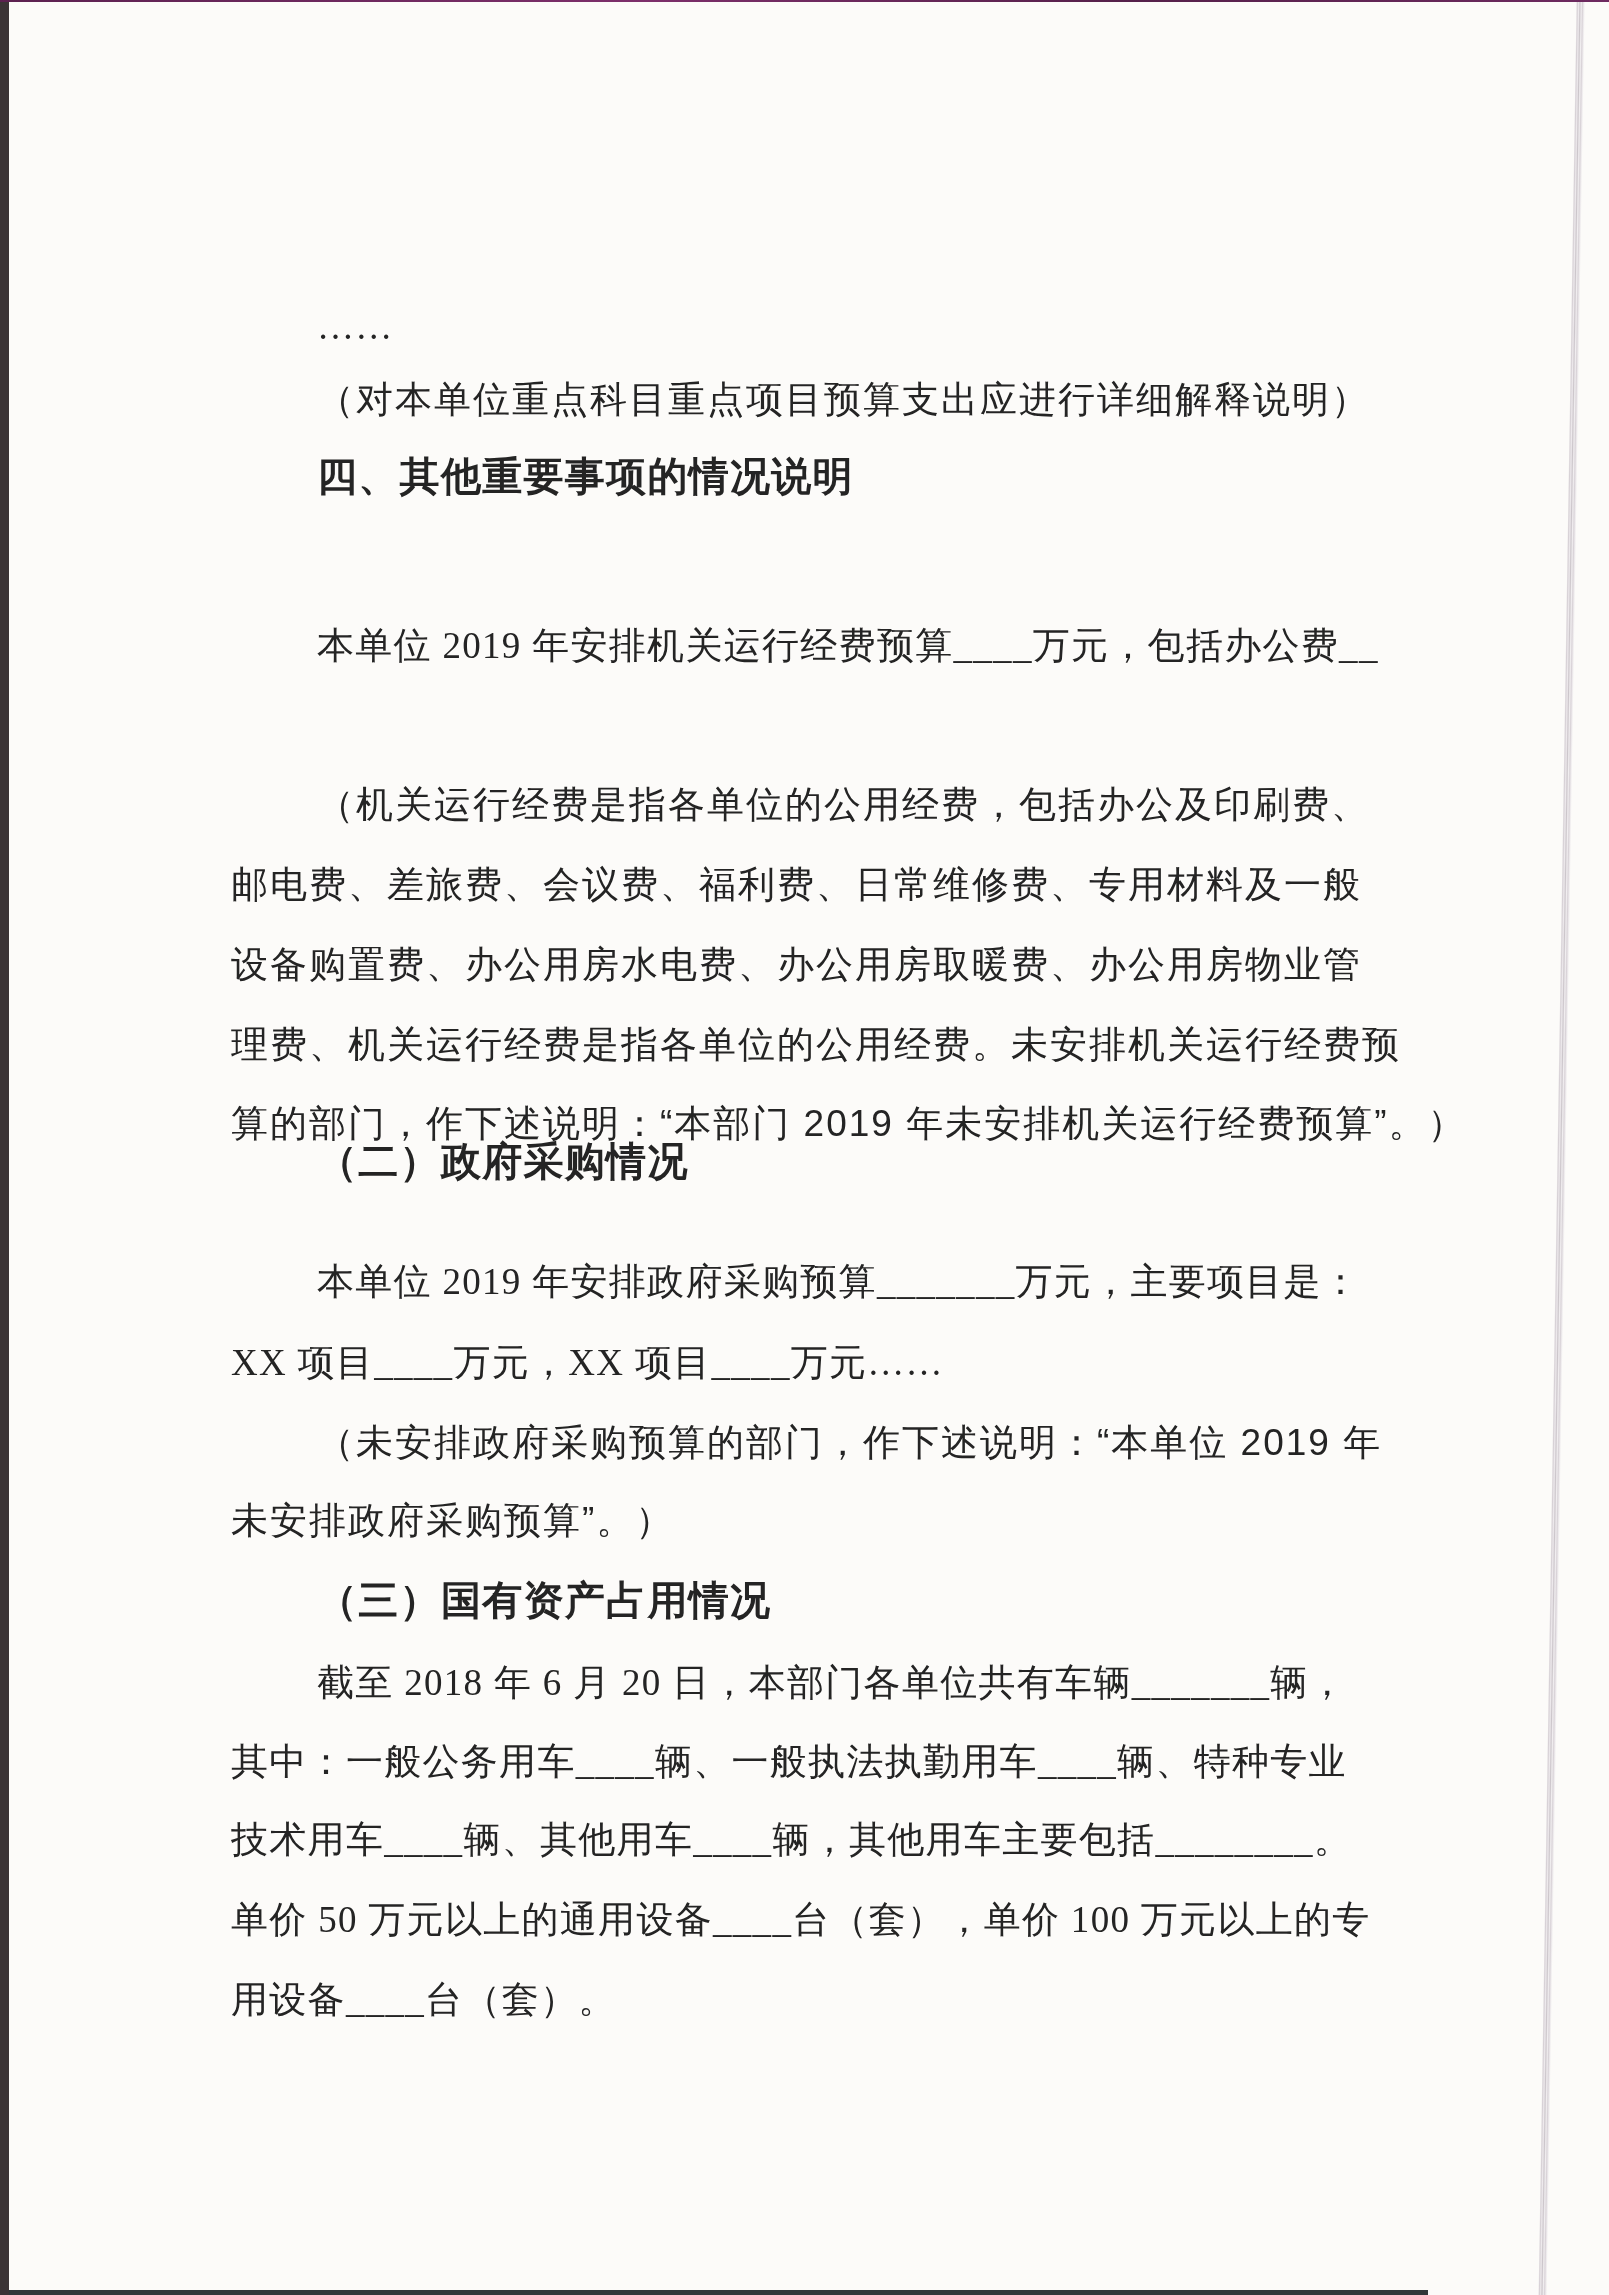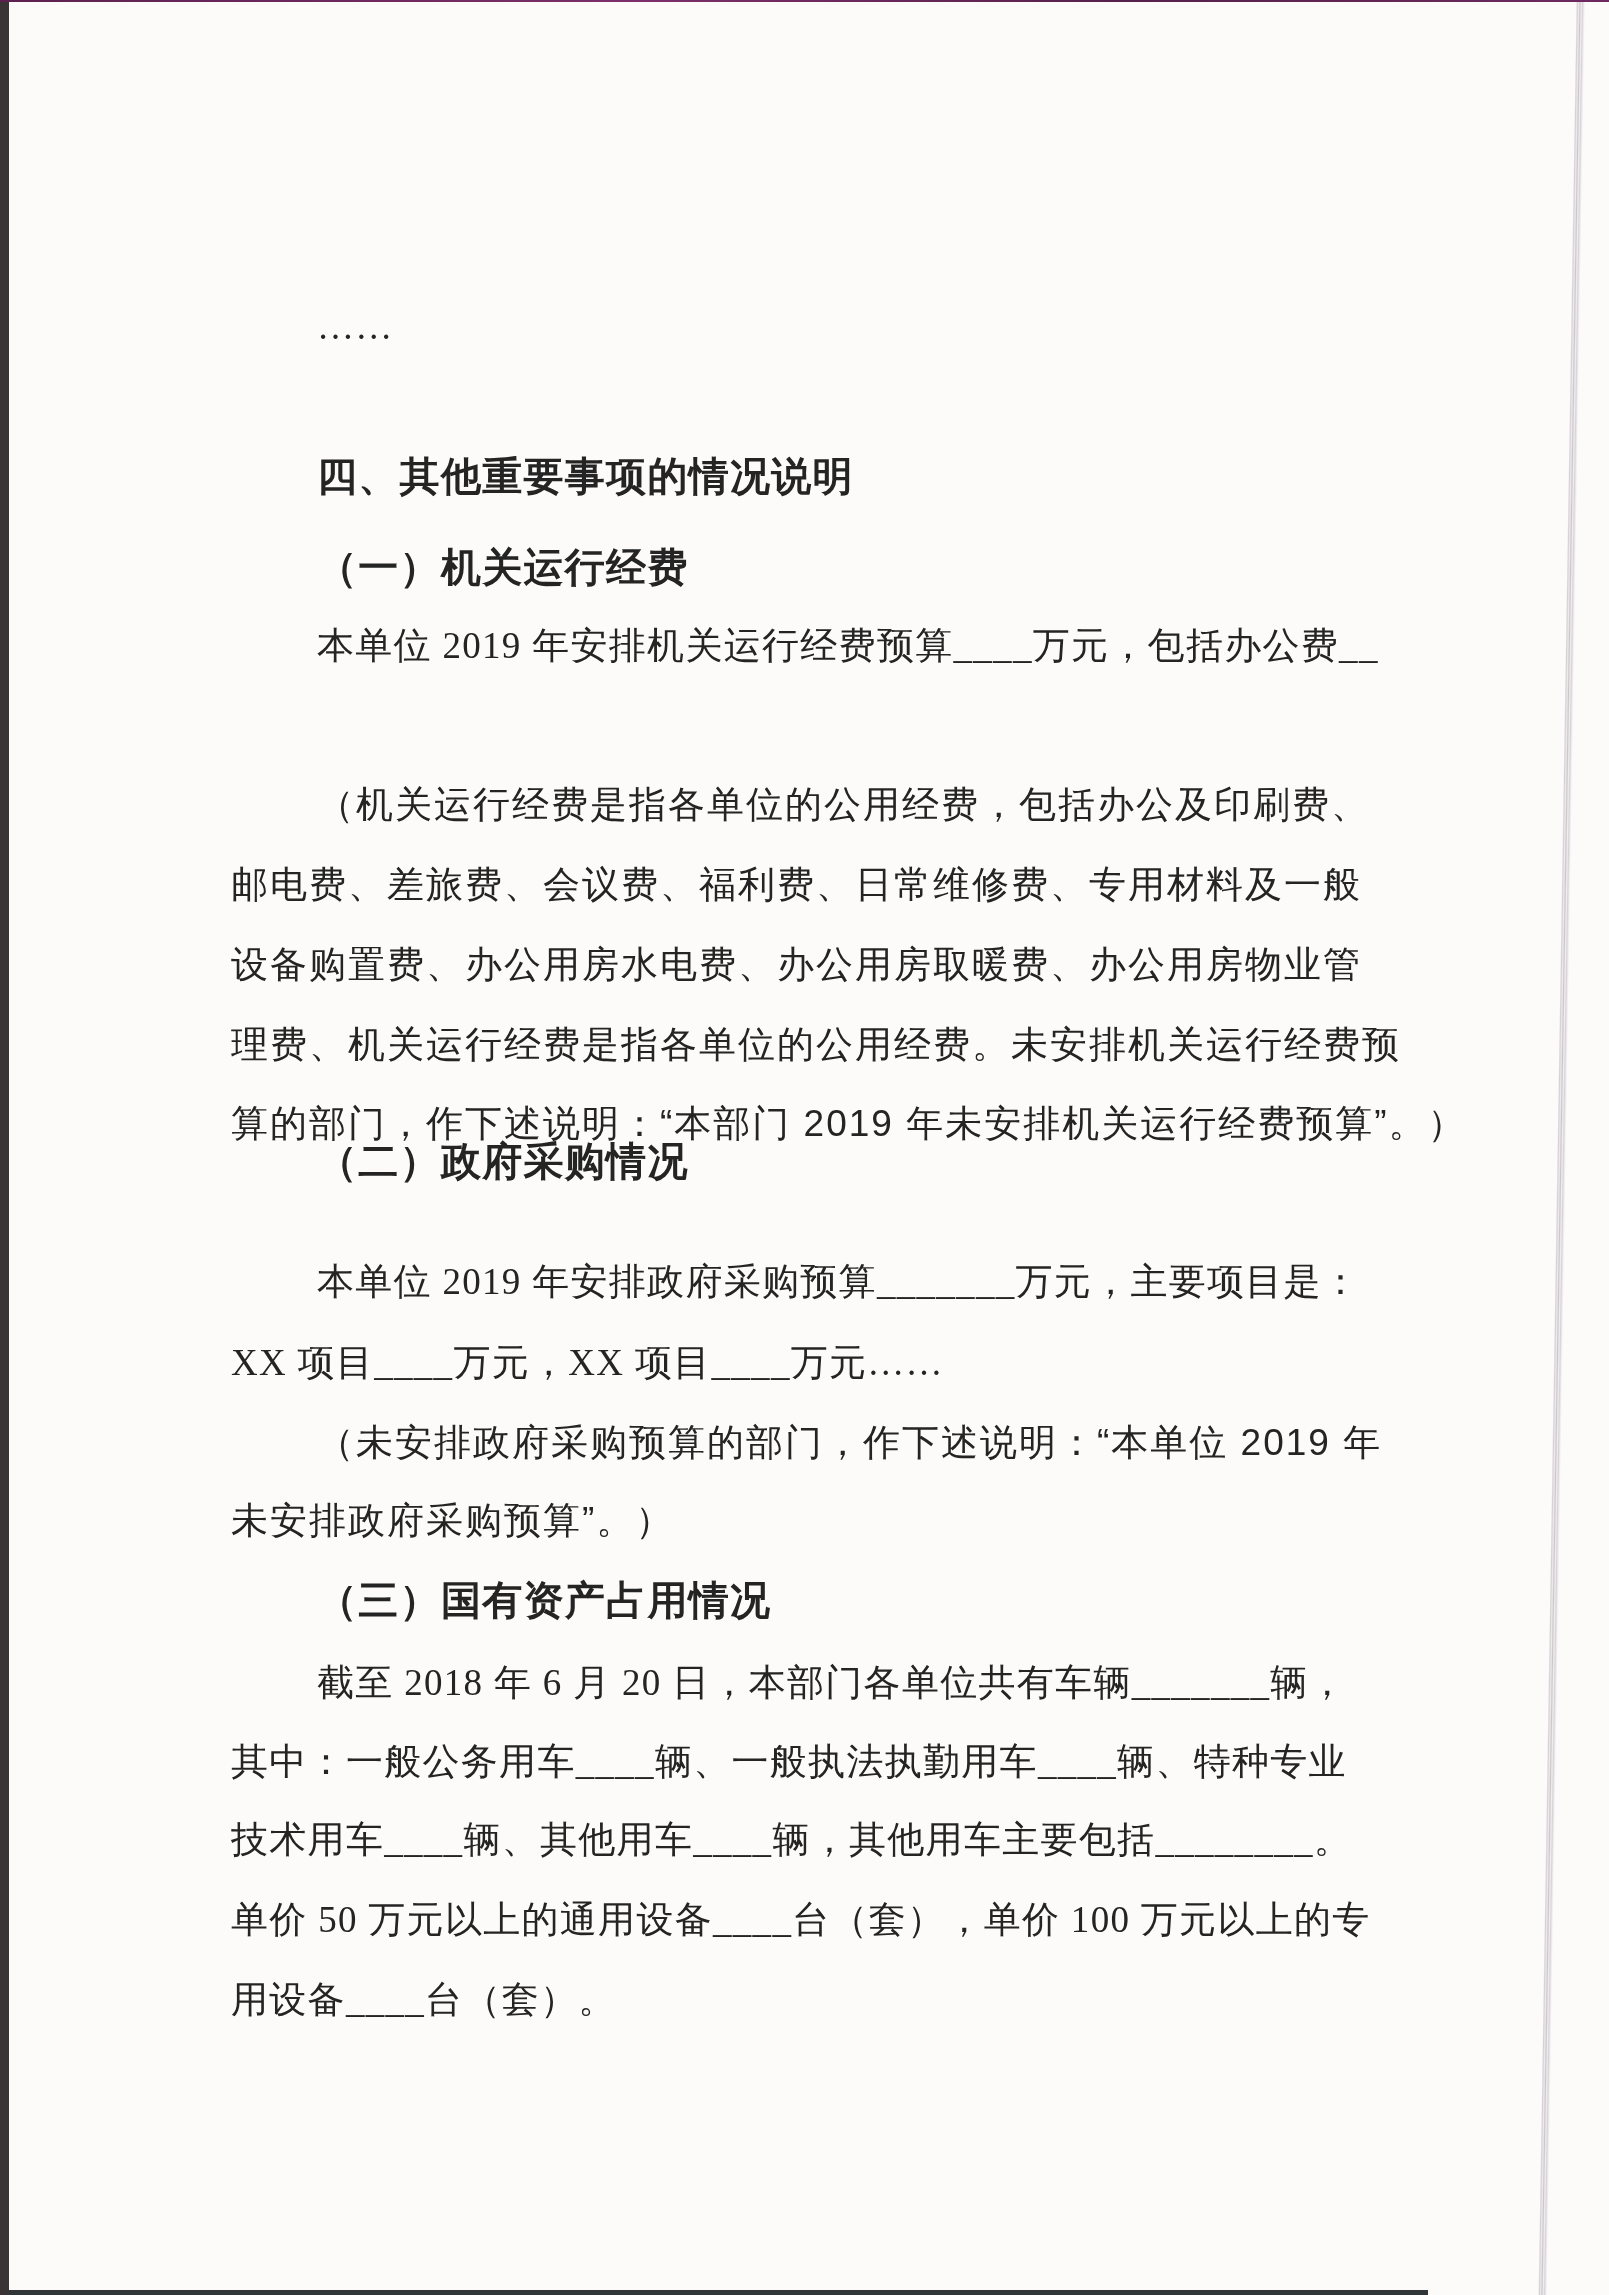--- a/index.html
+++ b/index.html
@@ -64,22 +64,22 @@
     font-size: 40px;
     letter-spacing: 1.3px;
   }
 </style>
 </head>
 <body>
 
 <div class="page">
 
   <div class="line serif" style="top:306px;  left:317px">……</div>
+  <div class="line sans" style="top:379px;  left:317px">（对本单位重点科目重点项目预算支出应进行详细解释说明）</div>
   <div class="line heading" style="top:456px;  left:317px">四、其他重要事项的情况说明</div>
-  <div class="line heading" style="top:547px;  left:317px">（一）机关运行经费</div>
   <div class="line serif" style="top:625px;  left:317px">本单位 2019 年安排机关运行经费预算____万元，包括办公费__</div>
   <div class="line sans" style="top:784px; left:317px">（机关运行经费是指各单位的公用经费，包括办公及印刷费、</div>
   <div class="line sans" style="top:864px; left:231px">邮电费、差旅费、会议费、福利费、日常维修费、专用材料及一般</div>
   <div class="line sans" style="top:944px; left:231px">设备购置费、办公用房水电费、办公用房取暖费、办公用房物业管</div>
   <div class="line sans" style="top:1024px; left:231px">理费、机关运行经费是指各单位的公用经费。未安排机关运行经费预</div>
   <div class="line sans" style="top:1103px; left:231px">算的部门，作下述说明：“本部门 2019 年未安排机关运行经费预算”。）</div>
   <div class="line heading" style="top:1141px; left:317px">（二）政府采购情况</div>
   <div class="line serif" style="top:1261px; left:317px">本单位 2019 年安排政府采购预算_______万元，主要项目是：</div>
   <div class="line serif" style="top:1342px; left:231px">XX 项目____万元，XX 项目____万元……</div>
   <div class="line sans" style="top:1422px; left:317px">（未安排政府采购预算的部门，作下述说明：“本单位 2019 年</div>

